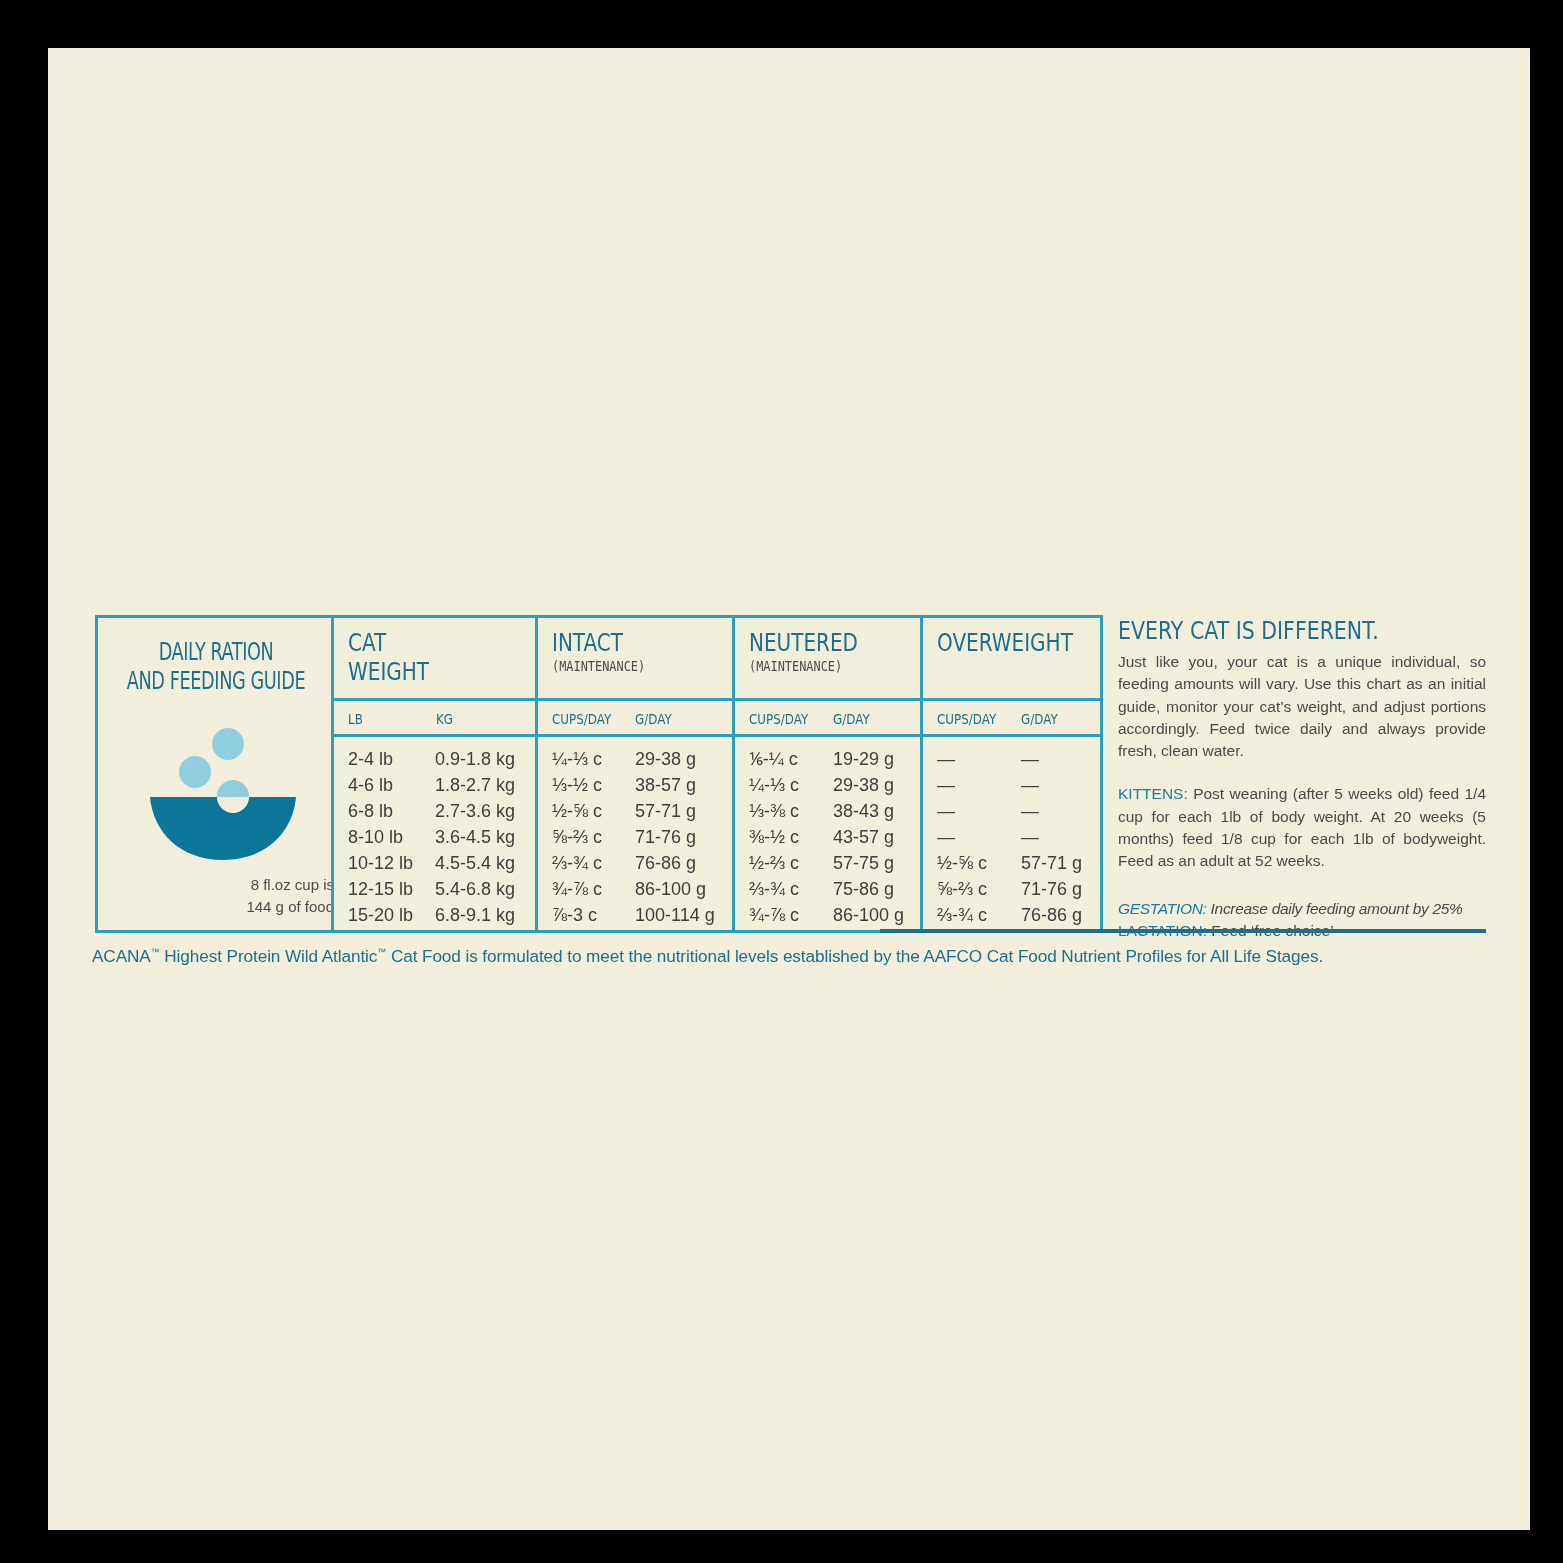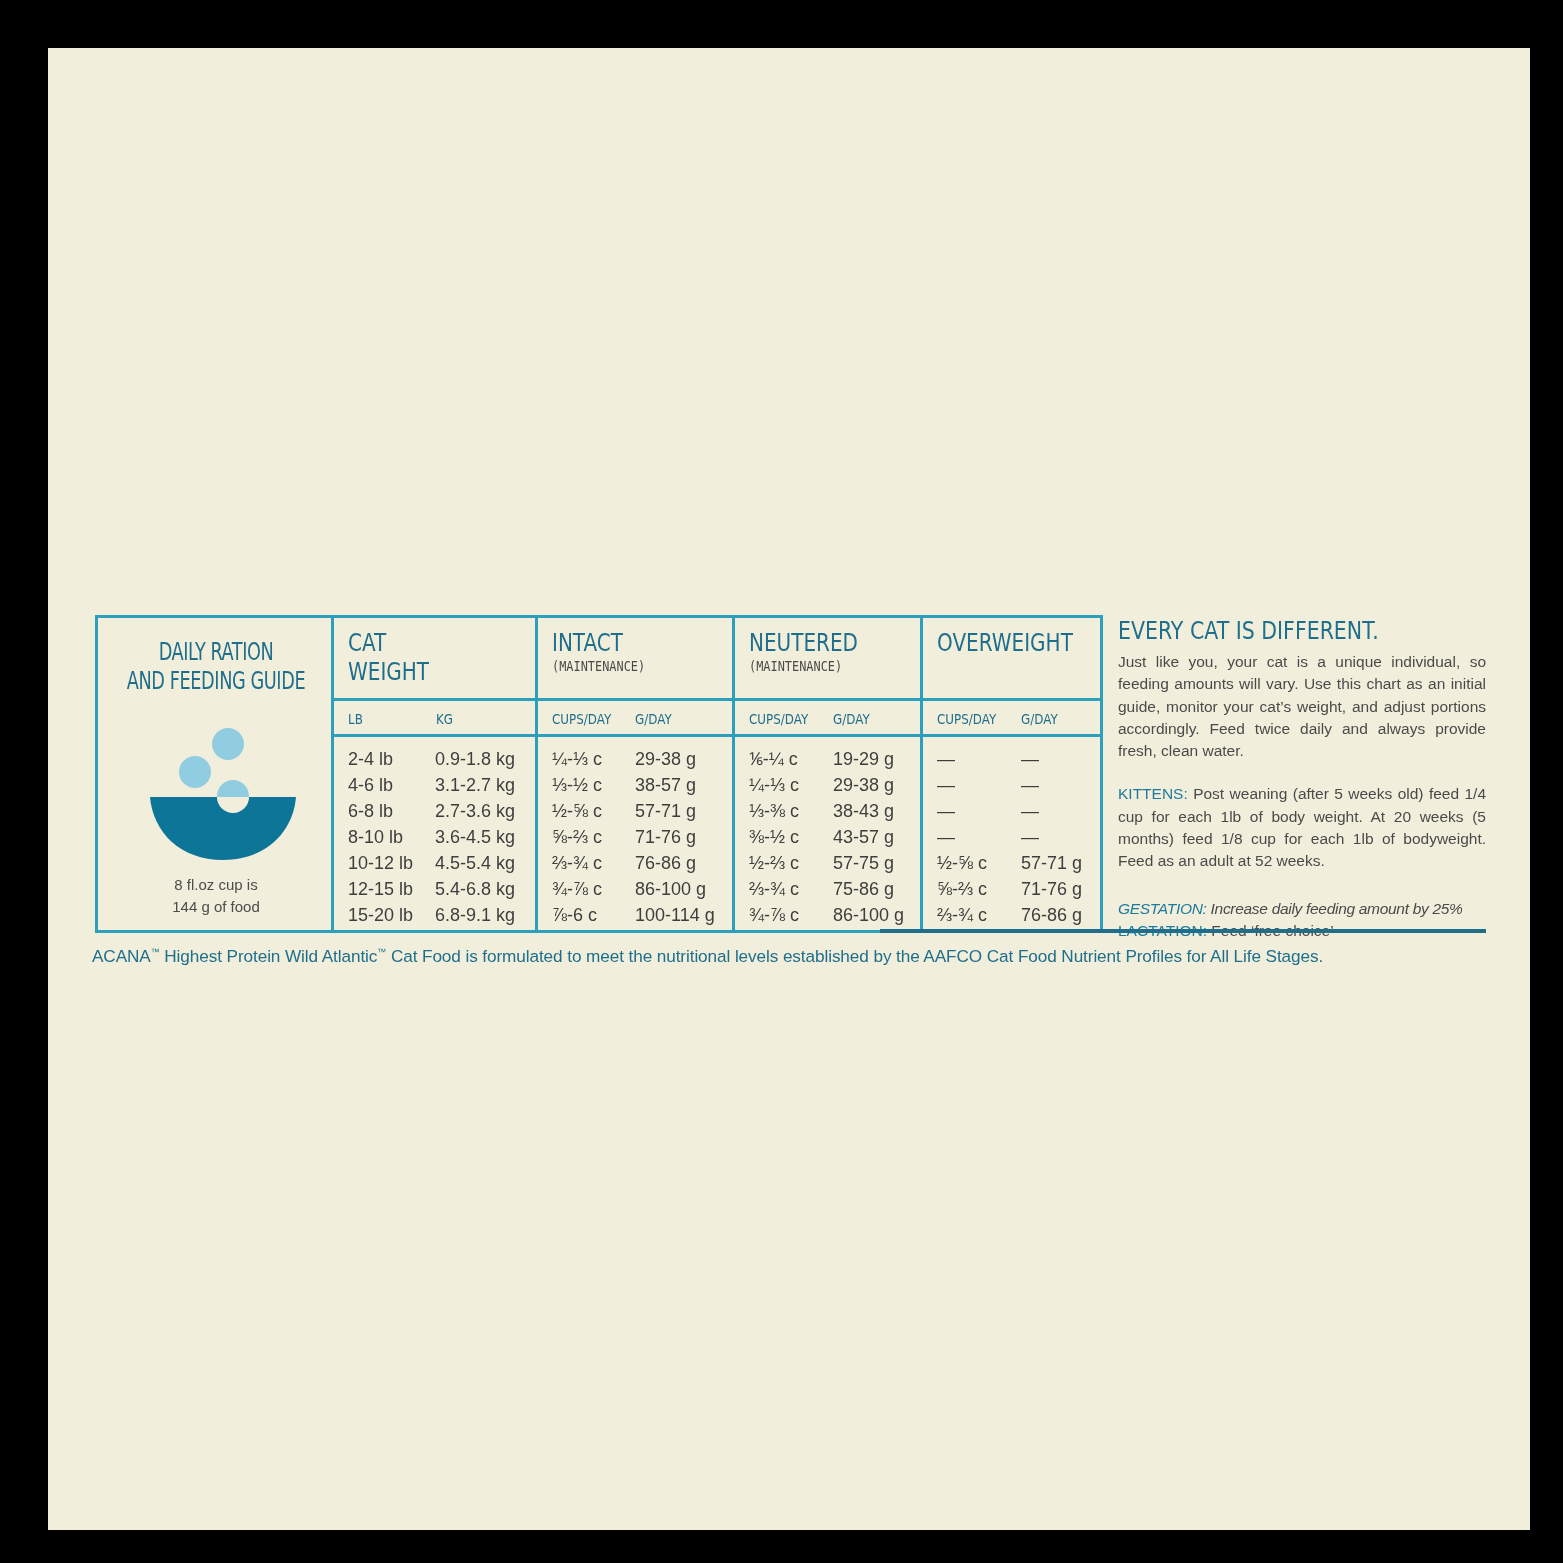--- a/index.html
+++ b/index.html
@@ -45,21 +45,21 @@
       font-size: 24px;
       line-height: 29px;
       letter-spacing: -0.5px;
       transform: scaleX(0.82);
       transform-origin: center top;
     }
     .cup-note {
       position: absolute;
       left: 0; width: 236px;
       top: 256px;
-      text-align: center;
+      text-align: right;
       color: #4c4c4c;
       font-family: "Liberation Sans", sans-serif;
       font-size: 15px;
       line-height: 22px;
     }
     .bowl-wrap {
       position: absolute;
       left: 50px; top: 104px;
       width: 150px; height: 140px;
     }
@@ -190,21 +190,21 @@
     </div>
     <div class="unit-row" style="left:14px;">LB</div>
     <div class="unit-row" style="left:102px;">KG</div>
     <div class="data-rows">
       <div class="data-row">
           <span style="left:0">2-4 lb</span>
           <span style="left:87px">0.9-1.8 kg</span>
         </div>
       <div class="data-row">
           <span style="left:0">4-6 lb</span>
-          <span style="left:87px">3.1-2.7 kg</span>
+          <span style="left:87px">1.8-2.7 kg</span>
         </div>
       <div class="data-row">
           <span style="left:0">6-8 lb</span>
           <span style="left:87px">2.7-3.6 kg</span>
         </div>
       <div class="data-row">
           <span style="left:0">8-10 lb</span>
           <span style="left:87px">3.6-4.5 kg</span>
         </div>
       <div class="data-row">
@@ -246,21 +246,21 @@
         </div>
       <div class="data-row">
           <span style="left:0">⅔-¾ c</span>
           <span style="left:83px">76-86 g</span>
         </div>
       <div class="data-row">
           <span style="left:0">¾-⅞ c</span>
           <span style="left:83px">86-100 g</span>
         </div>
       <div class="data-row">
-          <span style="left:0">⅞-6 c</span>
+          <span style="left:0">⅞-3 c</span>
           <span style="left:83px">100-114 g</span>
         </div>
     </div>
   </div>
 
   <div class="col" style="left:634px; width:185px;">
     <div class="col-head">NEUTERED</div>
     <div class="col-sub">(MAINTENANCE)</div>
     <div class="unit-row" style="left:14px;">CUPS/DAY</div>
     <div class="unit-row" style="left:98px;">G/DAY</div>

